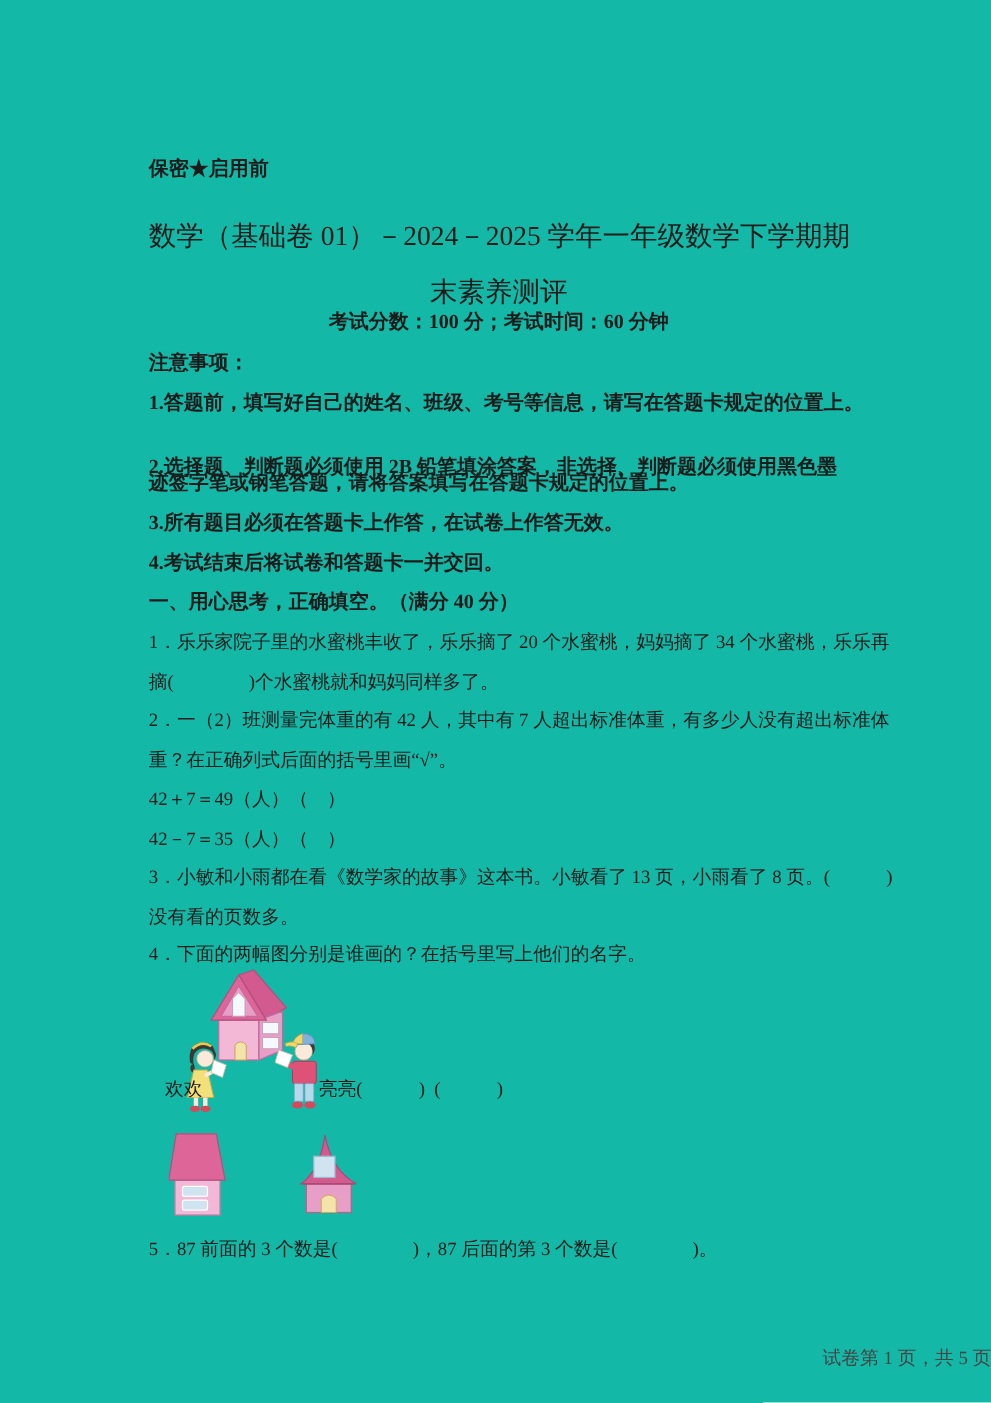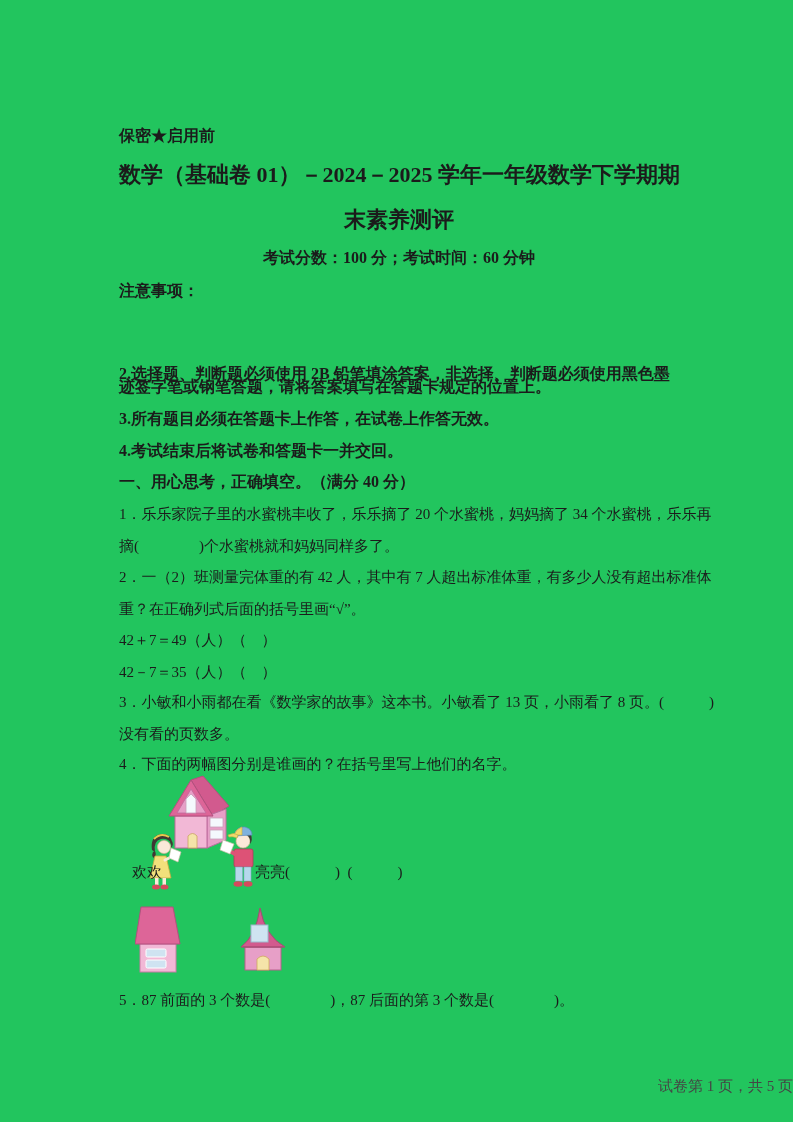--- a/index.html
+++ b/index.html
@@ -1,27 +1,27 @@
 <!DOCTYPE html>
 <html><head>
 <meta charset="utf-8">
 <style>
   html,body{margin:0;padding:0;background:#ffffff;}
   .page{
     position:relative;
     width:793px;height:1122px;
-    background:#22c55e;
+    background:#14b8a6;
     font-family:"Liberation Serif","DejaVu Serif",serif;
     color:#1b1b1b;
     overflow:hidden;
   }
   .content{position:absolute;left:119px;top:0;width:560px;height:1122px;}
   .ln{position:absolute;left:0;white-space:pre;font-size:15px;line-height:20px;color:#1b1b1b;}
   .bold{font-weight:700;font-size:16px;}
-  .title{font-size:22px;font-weight:700;width:100%;text-align:center;line-height:30px;}
+  .title{font-size:22px;font-weight:400;width:100%;text-align:center;line-height:30px;margin-top:14px;}
   .center{width:100%;text-align:center;}
   .footer{
     position:absolute;left:0;top:1077px;width:100%;
     text-align:right;font-size:15px;color:#454545;white-space:pre;
   }
   svg{position:absolute;}
   .scene{top:772px;left:20px;}
   .houses{top:898px;left:16px;}
 </style>
 </head>
@@ -29,20 +29,21 @@
 
 <div class="page">
   <div class="content">
 
     <div class="ln bold" style="top:126px">保密★启用前</div>
     <div class="ln title" style="top:160px">数学（基础卷 01）－2024－2025 学年一年级数学下学期期</div>
     <div class="ln title" style="top:205px">末素养测评</div>
     <div class="ln bold center" style="top:248px">考试分数：100 分；考试时间：60 分钟</div>
 
     <div class="ln bold" style="top:281px">注意事项：</div>
+    <div class="ln bold" style="top:313px">1.答题前，填写好自己的姓名、班级、考号等信息，请写在答题卡规定的位置上。</div>
     <div class="ln bold" style="top:364px">2.选择题、判断题必须使用 2B 铅笔填涂答案，非选择、判断题必须使用黑色墨</div>
     <div class="ln bold" style="top:377px">迹签字笔或钢笔答题，请将答案填写在答题卡规定的位置上。</div>
     <div class="ln bold" style="top:409px">3.所有题目必须在答题卡上作答，在试卷上作答无效。</div>
     <div class="ln bold" style="top:441px">4.考试结束后将试卷和答题卡一并交回。</div>
 
     <div class="ln bold" style="top:472px">一、用心思考，正确填空。（满分 40 分）</div>
 
     <div class="ln" style="top:504px">1．乐乐家院子里的水蜜桃丰收了，乐乐摘了 20 个水蜜桃，妈妈摘了 34 个水蜜桃，乐乐再</div>
     <div class="ln" style="top:536px">摘(　　　　)个水蜜桃就和妈妈同样多了。</div>
 

